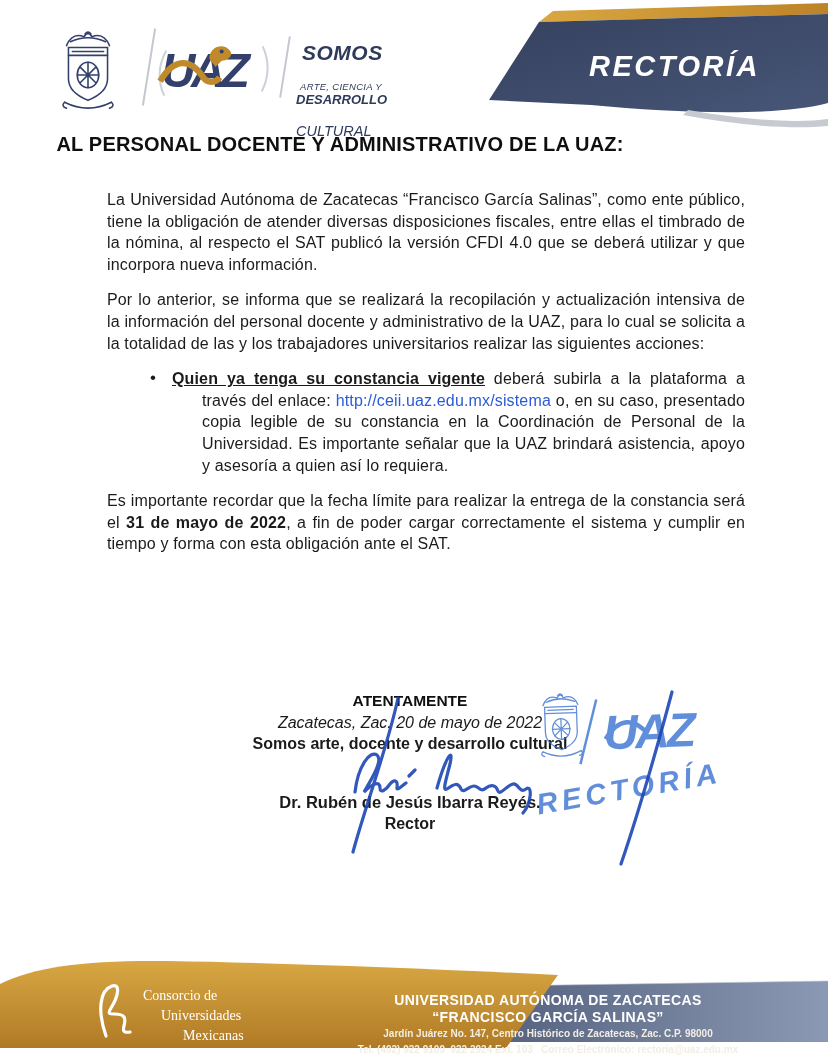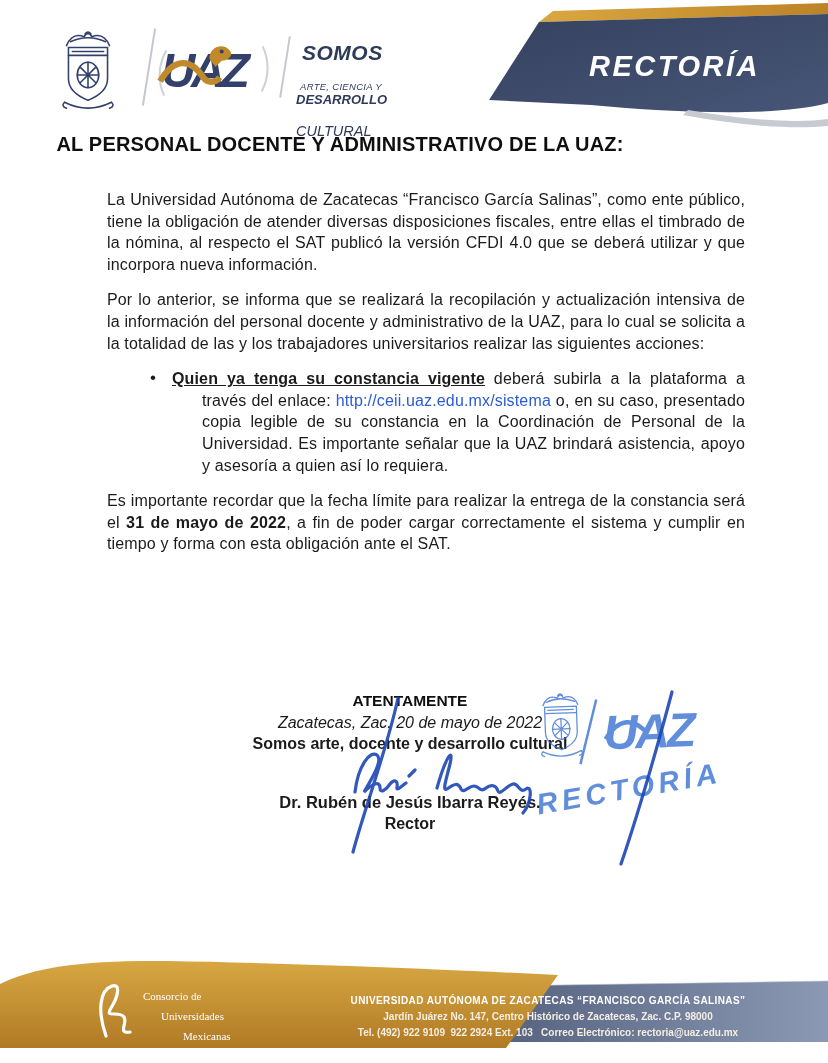--- a/index.html
+++ b/index.html
@@ -33,25 +33,25 @@
   .sig-date{font-style:italic;font-size:16px;}
   .sig-motto{font-weight:bold;font-size:16px;}
   .sig-name{font-weight:bold;font-size:16.5px;margin-top:37px;}
   .sig-role{font-weight:bold;font-size:16px;}
 
   .stamp-svg{position:absolute;left:512px;top:682px;transform:rotate(-2deg);opacity:.8;}
   .sign-svg{position:absolute;left:300px;top:680px;}
 
   
   .consorcio-text{position:absolute;left:143px;top:986px;color:#ffffff;
-                  font-family:"Liberation Serif", serif;font-size:11px;line-height:20px;}
+                  font-family:"Liberation Serif", serif;font-size:14px;line-height:20px;}
   .consorcio-text .l2{padding-left:18px;}
   .consorcio-text .l3{padding-left:40px;}
   .footer-text{position:absolute;left:348px;top:992px;width:400px;text-align:center;color:#ffffff;}
-  .footer-uni{font-size:10px;font-weight:bold;letter-spacing:.4px;line-height:17px;}
+  .footer-uni{font-size:14px;font-weight:bold;letter-spacing:.4px;line-height:17px;}
   .footer-addr{font-size:10px;font-weight:bold;color:#f3eee2;line-height:16px;}
   .footer-contact{font-size:10px;font-weight:bold;color:#f3eee2;line-height:15px;white-space:pre-wrap;}
 </style>
 </head>
 <body>
 
 <svg width="0" height="0" style="position:absolute">
   <defs>
     <symbol id="crest" viewBox="0 0 60 88">
       <g stroke="currentColor" fill="none" stroke-width="1.6" stroke-linecap="round">

